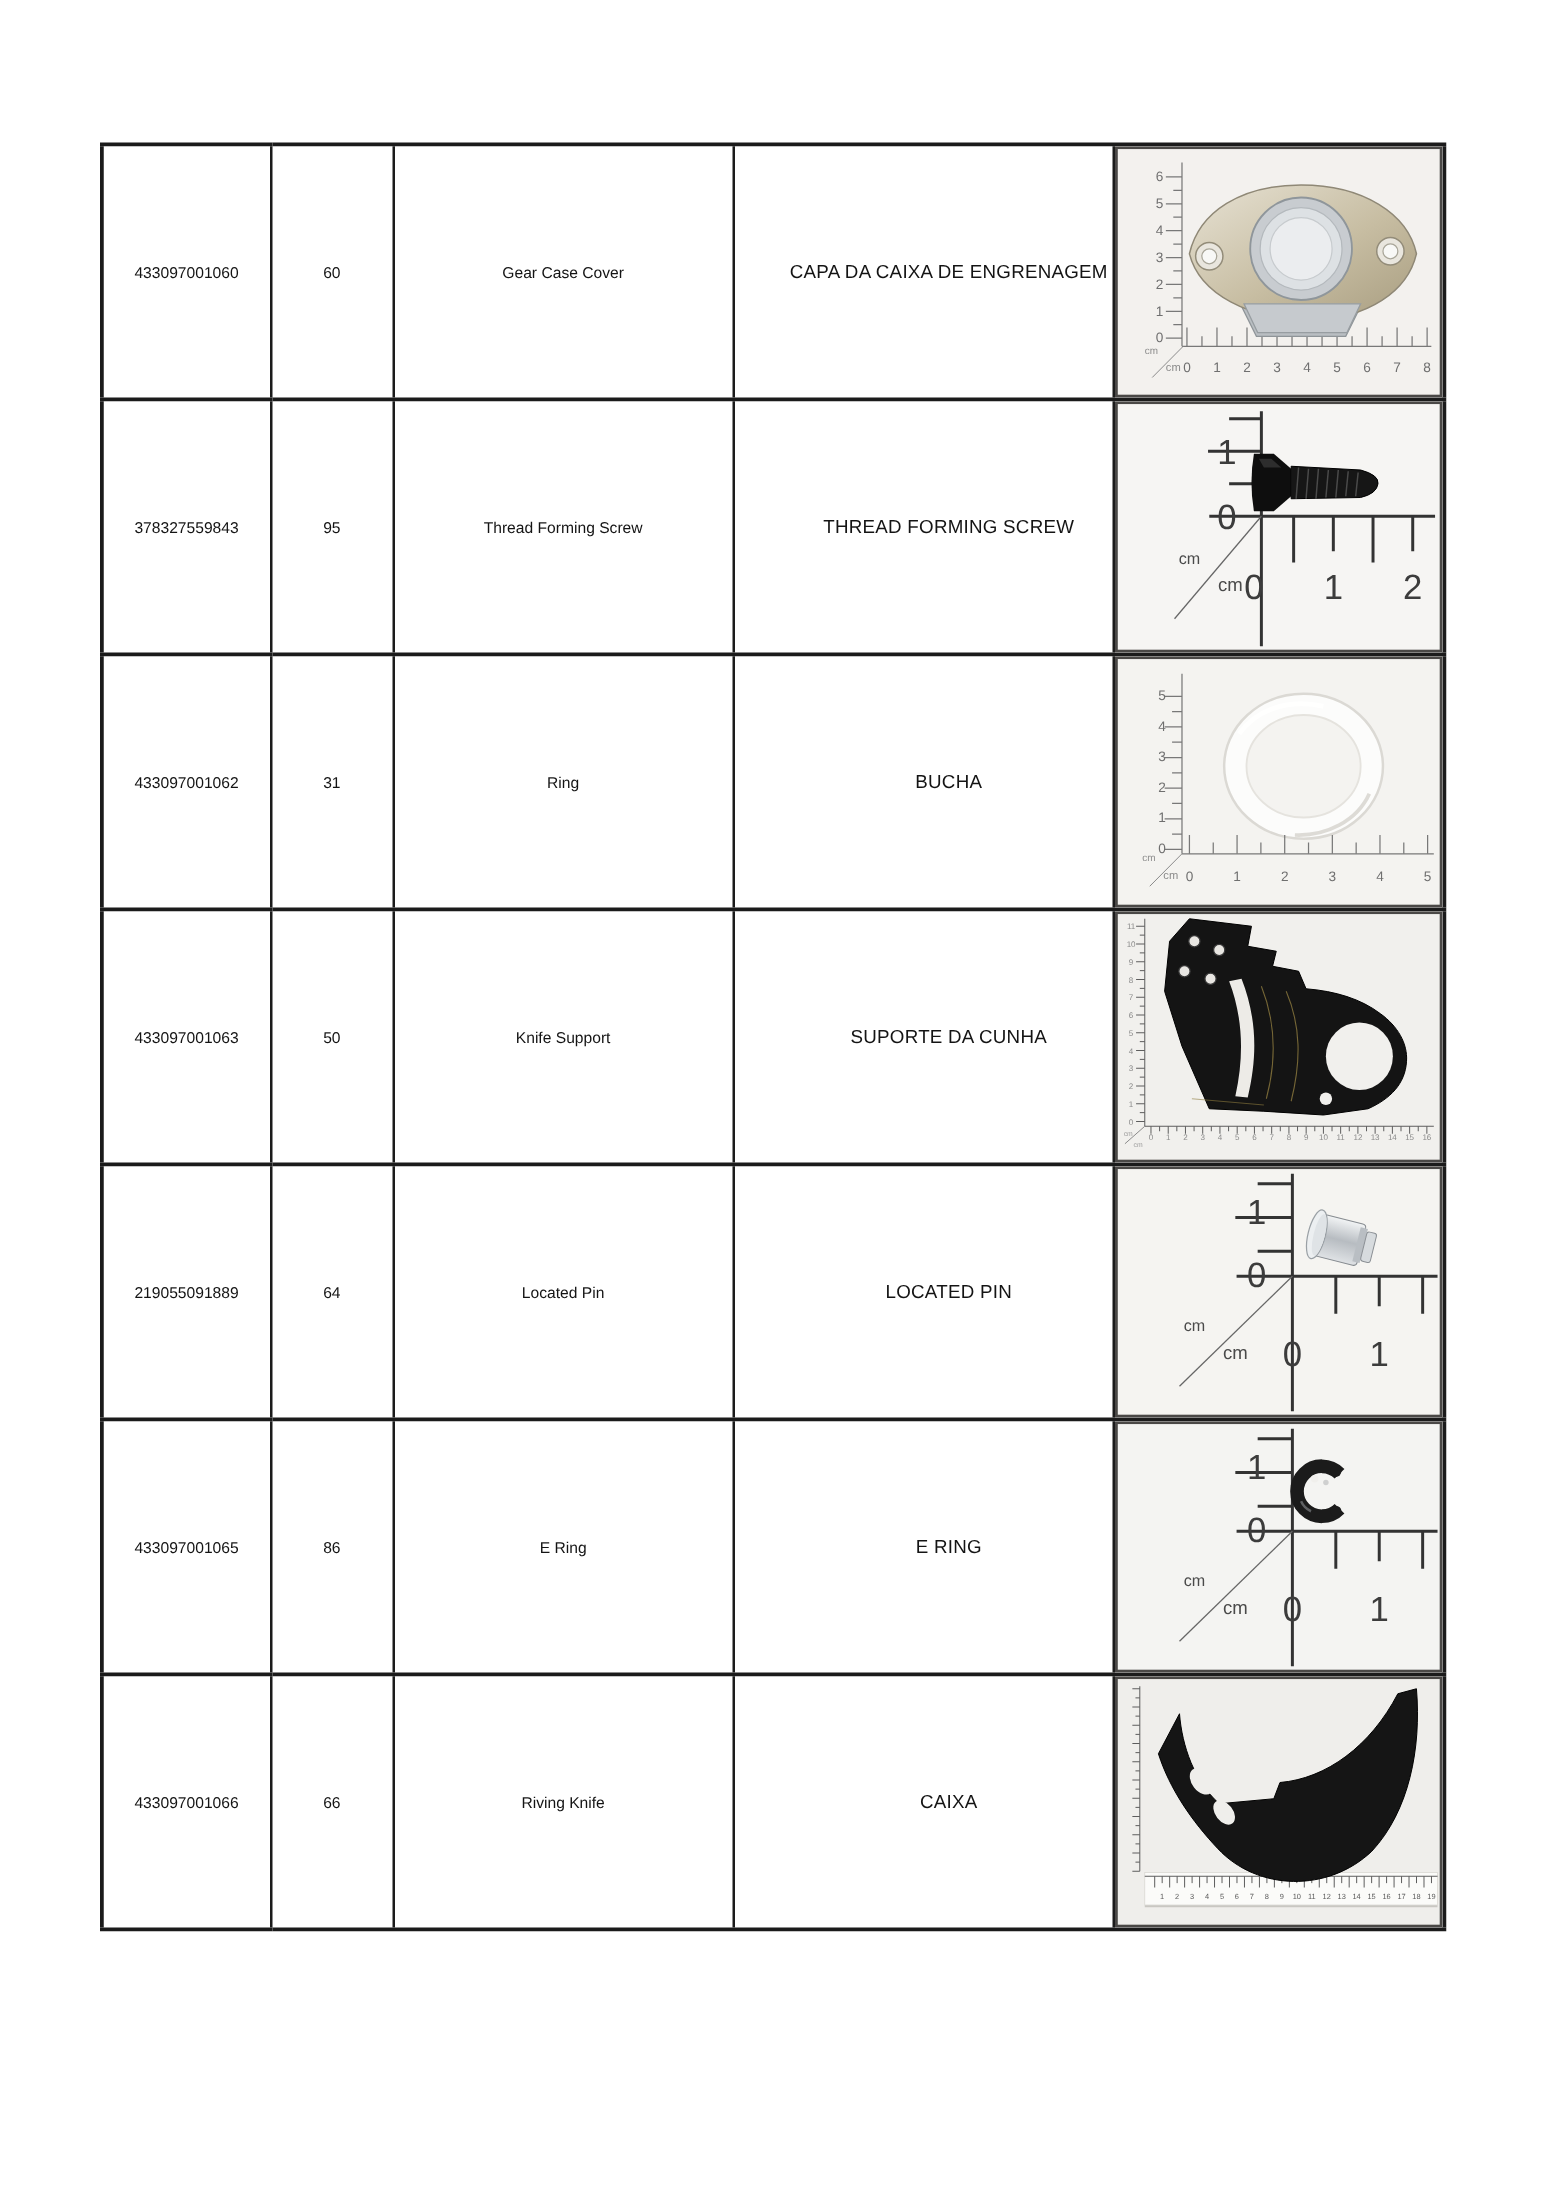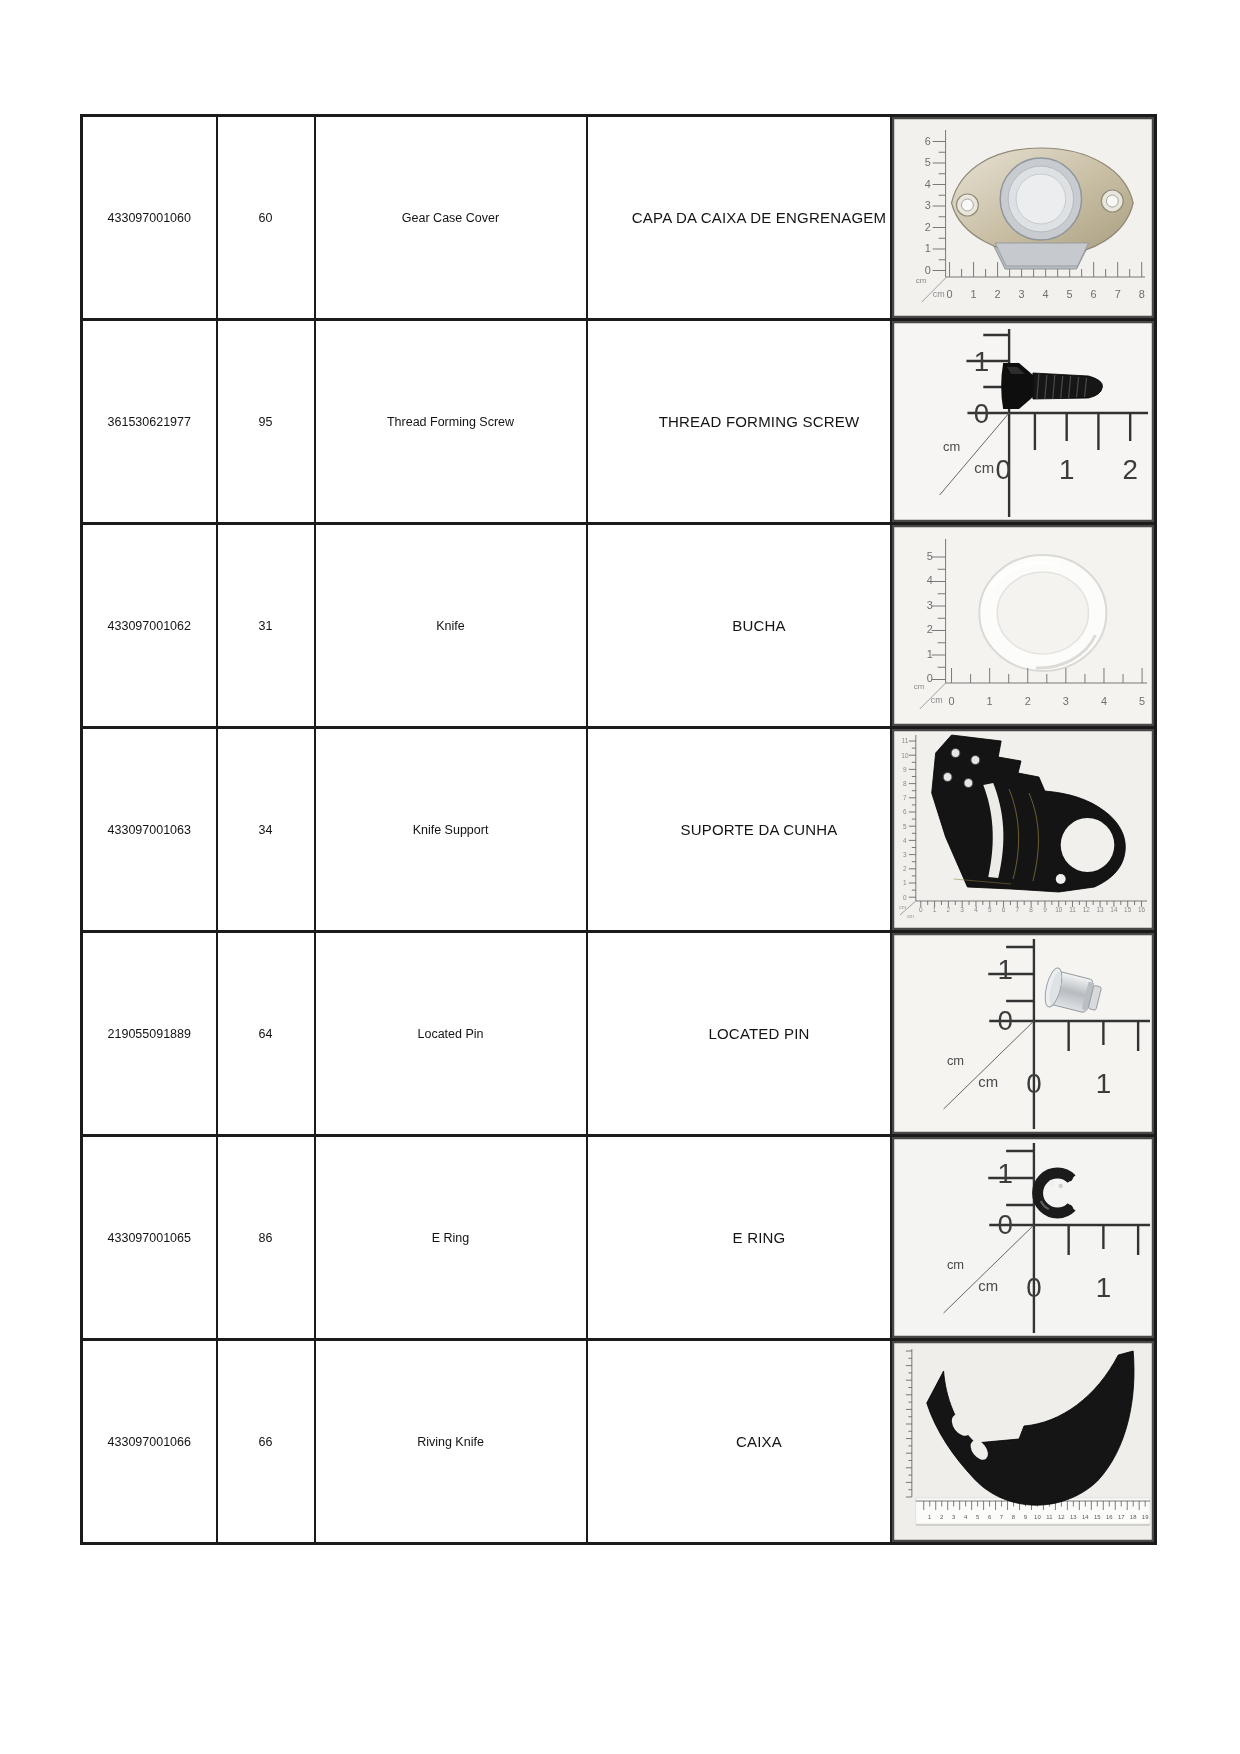--- a/index.html
+++ b/index.html
@@ -91,21 +91,21 @@
         <circle cx="76" cy="88" r="6" fill="#f8f8f6" stroke="#a9a699" stroke-width="1"></circle>
         <circle cx="222" cy="84" r="11" fill="#e9e6de" stroke="#938c79" stroke-width="1.2"></circle>
         <circle cx="222" cy="84" r="6" fill="#f8f8f6" stroke="#a9a699" stroke-width="1"></circle>
       </g>
       <rect class="frame" x="1" y="1" width="262" height="199"></rect>
     </svg>
   </td>
 </tr>
 
 <tr>
-  <td class="c-part">361530621977</td>
+  <td class="c-part">378327559843</td>
   <td class="c-item">95</td>
   <td class="c-en">Thread Forming Screw</td>
   <td class="c-pt">THREAD FORMING SCREW</td>
   <td class="c-photo">
     <svg viewBox="0 0 264 201" preserveAspectRatio="none">
       <rect x="0" y="0" width="264" height="201" fill="#f6f5f3"></rect>
       <g>
         <line x1="118" y1="8" x2="118" y2="196" class="rl2"></line>
         <line x1="76" y1="92" x2="258" y2="92" class="rl2"></line>
         <path class="rl2" d="M118 14 h-26 M118 40 h-43 M118 66 h-26 "></path>
@@ -130,21 +130,21 @@
         <path d="M116 46 L126 46 L134 53 L120 53 Z" fill="#3a3a3a" opacity="0.7"></path>
       </g>
       <rect class="frame" x="1" y="1" width="262" height="199"></rect>
     </svg>
   </td>
 </tr>
 
 <tr>
   <td class="c-part">433097001062</td>
   <td class="c-item">31</td>
-  <td class="c-en">Knife</td>
+  <td class="c-en">Ring</td>
   <td class="c-pt">BUCHA</td>
   <td class="c-photo">
     <svg viewBox="0 0 264 201" preserveAspectRatio="none">
       <rect x="0" y="0" width="264" height="201" fill="#f4f3f0"></rect>
       <g>
         <ellipse cx="152" cy="88" rx="64" ry="58" fill="#fcfcfb" stroke="#dbd9d4" stroke-width="2"></ellipse>
         <ellipse cx="152" cy="88" rx="46" ry="41" fill="#f4f3f0" stroke="#e5e3de" stroke-width="1.5"></ellipse>
         <path d="M100 62 C115 42 140 34 168 40" stroke="#ffffff" stroke-width="4" fill="none" opacity="0.8"></path>
         <path d="M205 110 C195 132 170 144 145 143" stroke="#d9d7d2" stroke-width="3" fill="none" opacity="0.9"></path>
       </g>
@@ -173,21 +173,21 @@
         <text x="39" y="178" font-size="9" fill="#8a8a8a">cm</text>
         <line x1="28" y1="184" x2="54" y2="158" class="diag"></line>
       </g>
       <rect class="frame" x="1" y="1" width="262" height="199"></rect>
     </svg>
   </td>
 </tr>
 
 <tr>
   <td class="c-part">433097001063</td>
-  <td class="c-item">34</td>
+  <td class="c-item">50</td>
   <td class="c-en">Knife Support</td>
   <td class="c-pt">SUPORTE DA CUNHA</td>
   <td class="c-photo">
     <svg viewBox="0 0 264 201" preserveAspectRatio="none">
       <rect x="0" y="0" width="264" height="201" fill="#f1f0ed"></rect>
       <g>
         <line x1="24" y1="6" x2="24" y2="172" class="rl4"></line>
         <line x1="24" y1="172" x2="257" y2="172" class="rl4"></line>
         <path class="rl4" d="M24 12 h-7 M24 19.1 h-4 M24 26.2 h-7 M24 33.3 h-4 M24 40.4 h-7 M24 47.5 h-4 M24 54.599999999999994 h-7 M24 61.699999999999996 h-4 M24 68.8 h-7 M24 75.9 h-4 M24 83 h-7 M24 90.1 h-4 M24 97.19999999999999 h-7 M24 104.3 h-4 M24 111.39999999999999 h-7 M24 118.5 h-4 M24 125.6 h-7 M24 132.7 h-4 M24 139.8 h-7 M24 146.9 h-4 M24 154 h-7 M24 161.1 h-4 M24 168.2 h-7 "></path>
         <path class="rl4" d="M29 172 v6 M35.95 172 v4 M42.9 172 v6 M49.85 172 v4 M56.8 172 v6 M63.75 172 v4 M70.7 172 v6 M77.65 172 v4 M84.6 172 v6 M91.55000000000001 172 v4 M98.5 172 v6 M105.45 172 v4 M112.4 172 v6 M119.35000000000001 172 v4 M126.3 172 v6 M133.25 172 v4 M140.2 172 v6 M147.15 172 v4 M154.10000000000002 172 v6 M161.05 172 v4 M168 172 v6 M174.95000000000002 172 v4 M181.9 172 v6 M188.85 172 v4 M195.8 172 v6 M202.75 172 v4 M209.70000000000002 172 v6 M216.65 172 v4 M223.6 172 v6 M230.55 172 v4 M237.5 172 v6 M244.45000000000002 172 v4 M251.4 172 v6 "></path>

